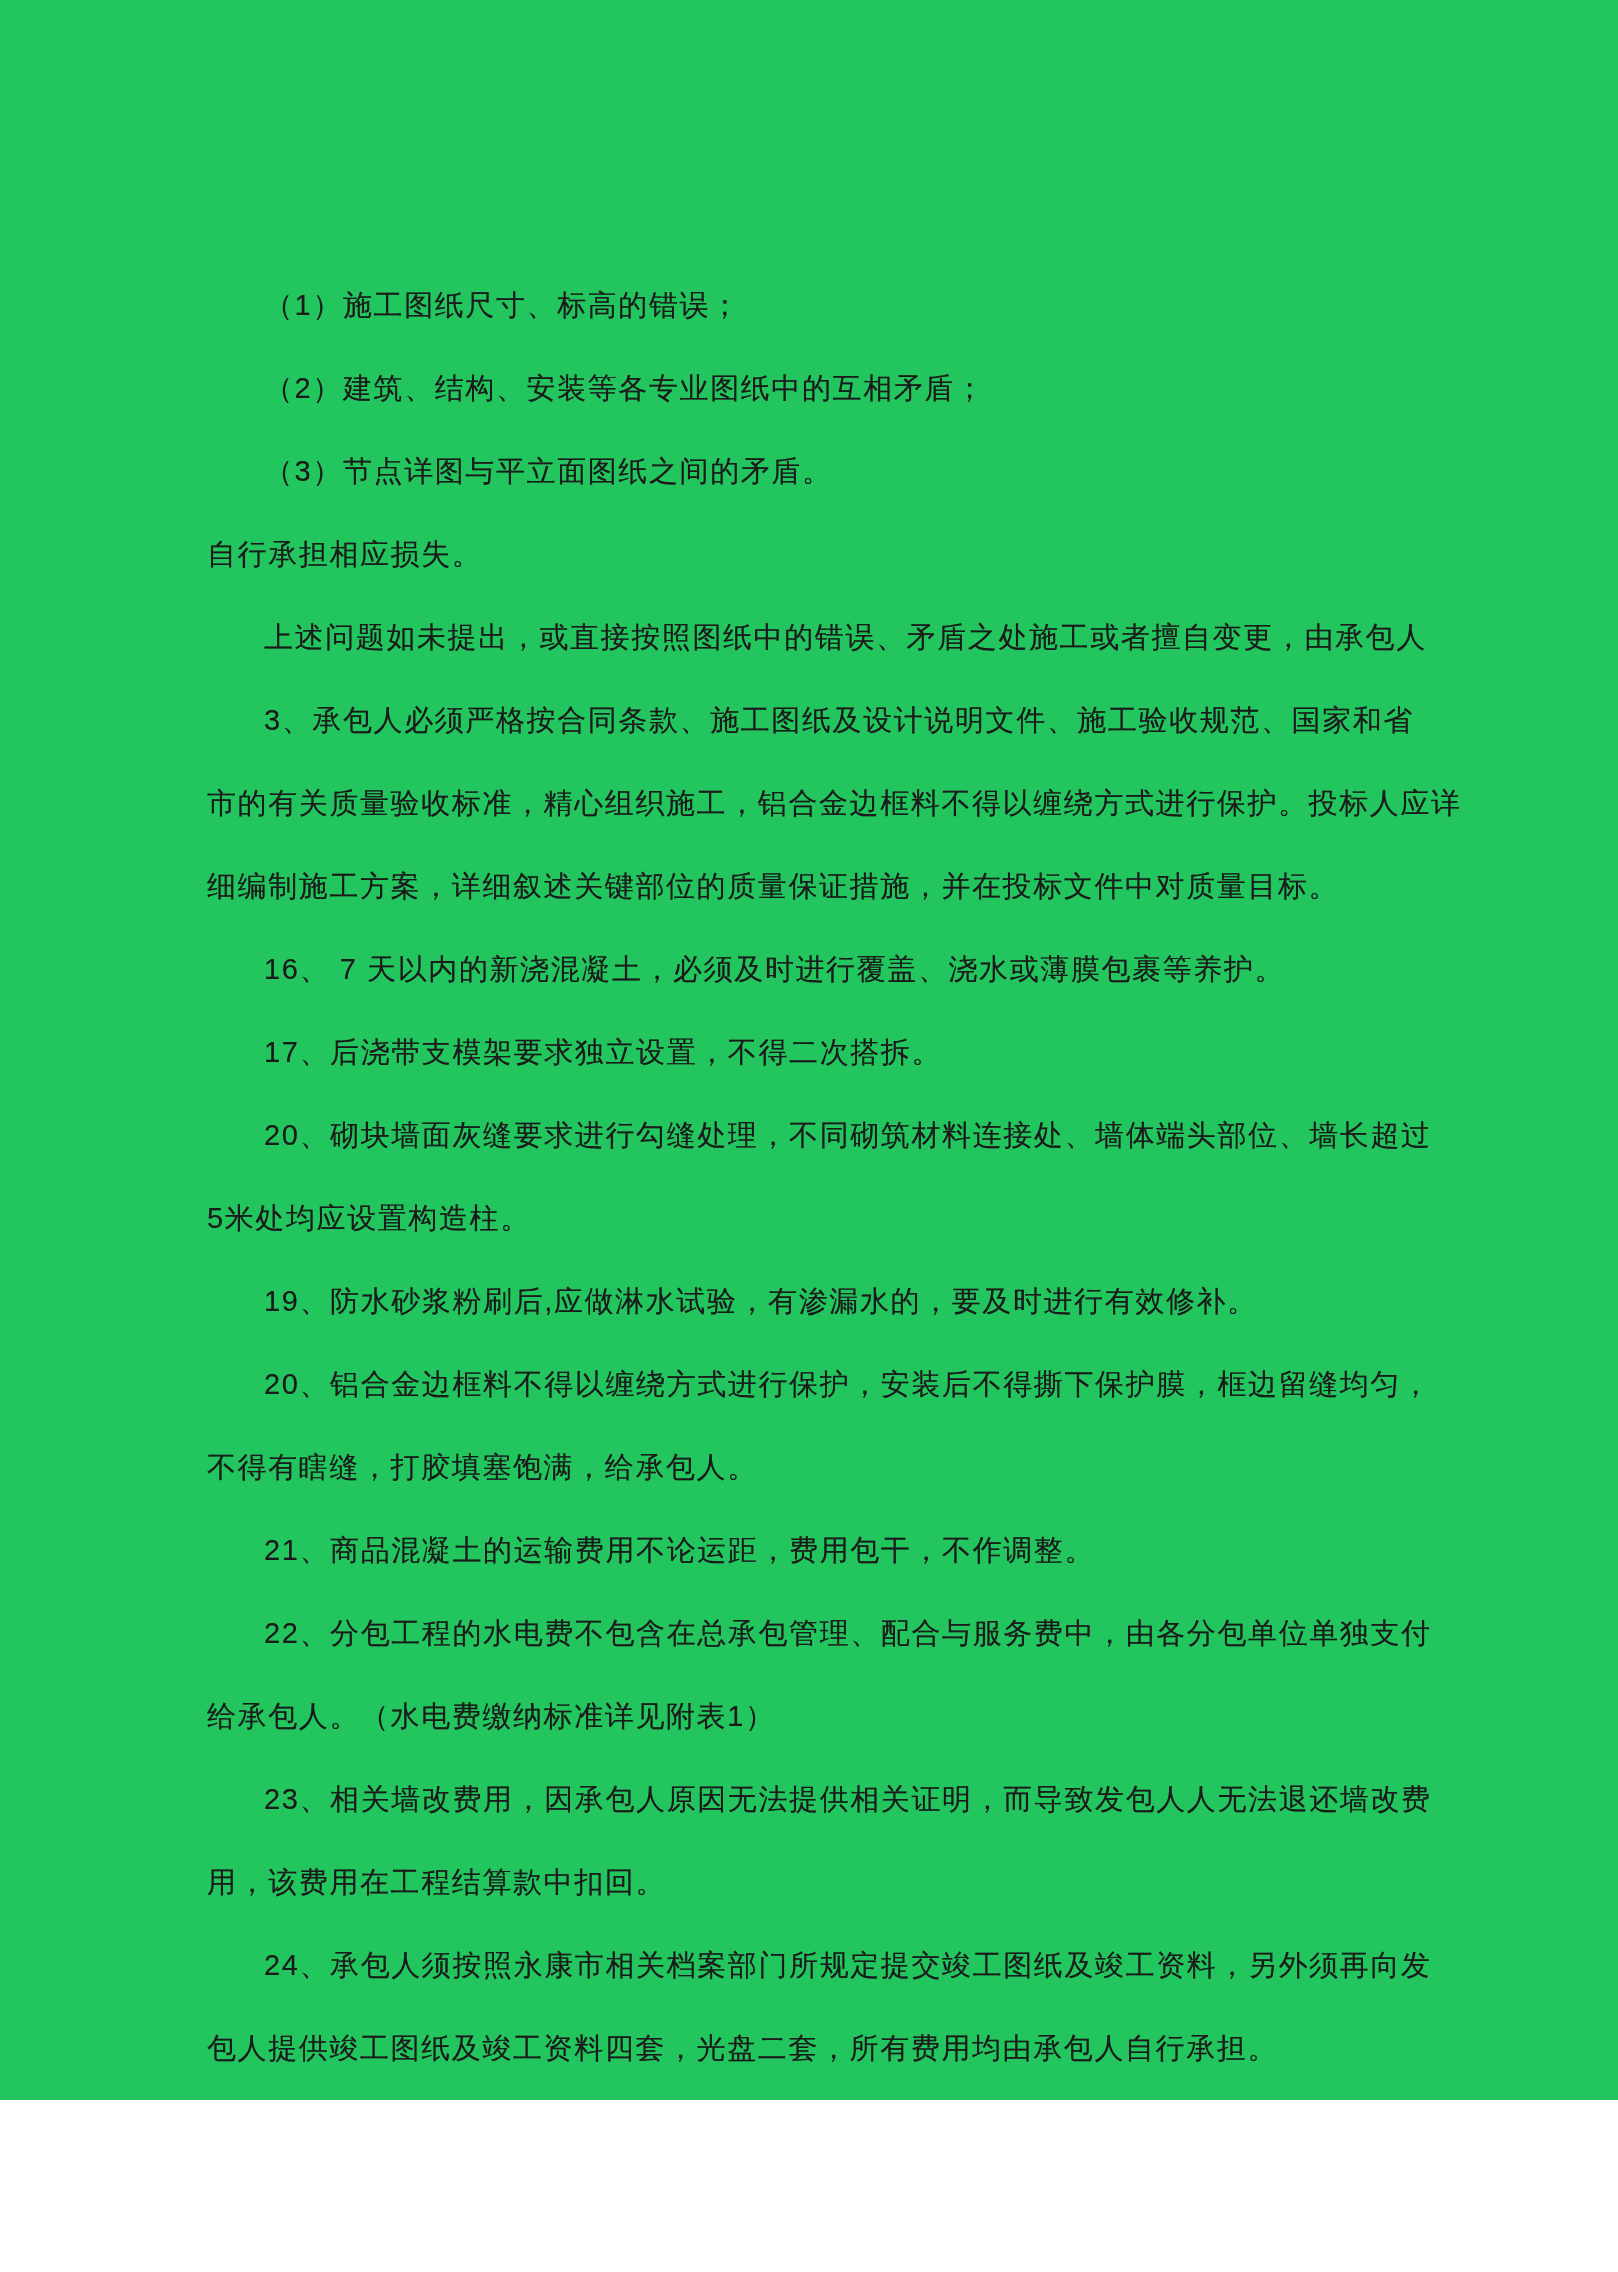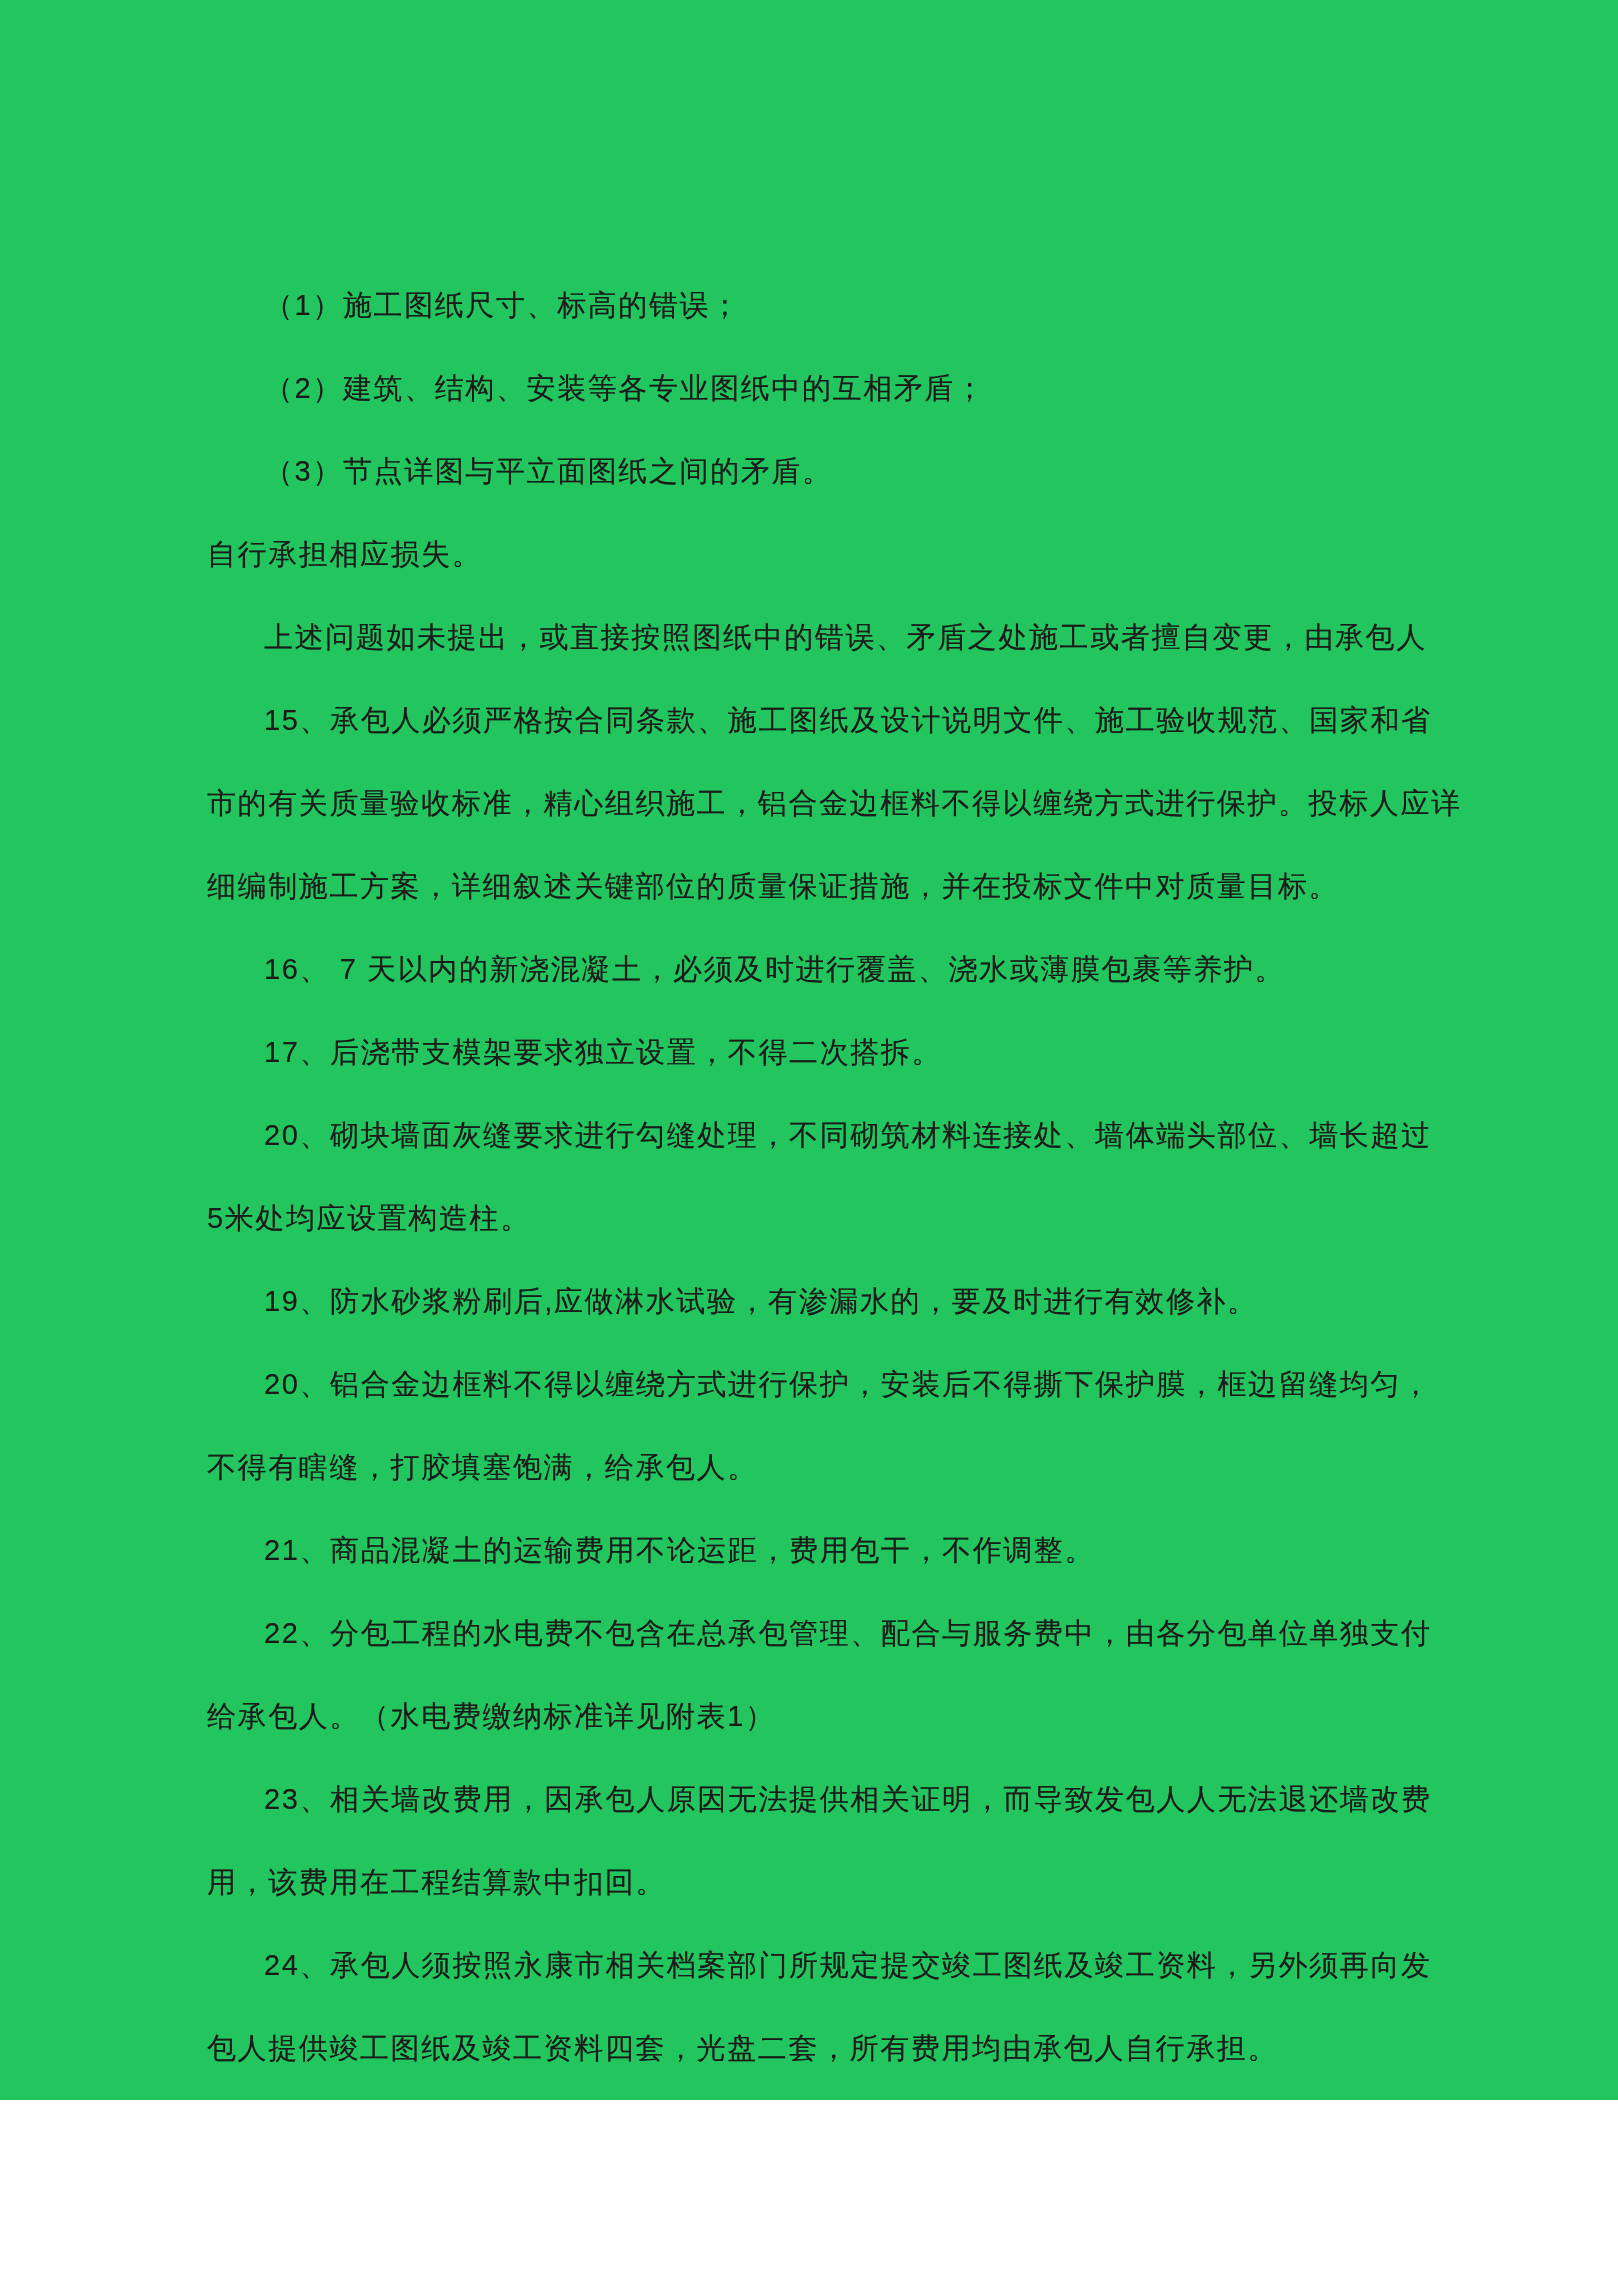--- a/index.html
+++ b/index.html
@@ -61,21 +61,21 @@
 <body>
 
 <div class="page">
   <div class="content">
 
   <div class="line indent">（1）施工图纸尺寸、标高的错误；</div>
       <div class="line indent">（2）建筑、结构、安装等各专业图纸中的互相矛盾；</div>
       <div class="line indent">（3）节点详图与平立面图纸之间的矛盾。</div>
       <div class="line">自行承担相应损失。</div>
       <div class="line indent">上述问题如未提出，或直接按照图纸中的错误、矛盾之处施工或者擅自变更，由承包人</div>
-      <div class="line indent">15、承包人必须严格按合同条款、施工图纸及设计说明文件、施工验收规范、国家和省</div>
+      <div class="line indent">3、承包人必须严格按合同条款、施工图纸及设计说明文件、施工验收规范、国家和省</div>
       <div class="line">市的有关质量验收标准，精心组织施工，铝合金边框料不得以缠绕方式进行保护。投标人应详</div>
       <div class="line">细编制施工方案，详细叙述关键部位的质量保证措施，并在投标文件中对质量目标。</div>
       <div class="line indent">16、 7 天以内的新浇混凝土，必须及时进行覆盖、浇水或薄膜包裹等养护。</div>
       <div class="line indent">17、后浇带支模架要求独立设置，不得二次搭拆。</div>
       <div class="line indent">20、砌块墙面灰缝要求进行勾缝处理，不同砌筑材料连接处、墙体端头部位、墙长超过</div>
       <div class="line">5米处均应设置构造柱。</div>
       <div class="line indent">19、防水砂浆粉刷后,应做淋水试验，有渗漏水的，要及时进行有效修补。</div>
       <div class="line indent">20、铝合金边框料不得以缠绕方式进行保护，安装后不得撕下保护膜，框边留缝均匀，</div>
       <div class="line">不得有瞎缝，打胶填塞饱满，给承包人。</div>
       <div class="line indent">21、商品混凝土的运输费用不论运距，费用包干，不作调整。</div>

